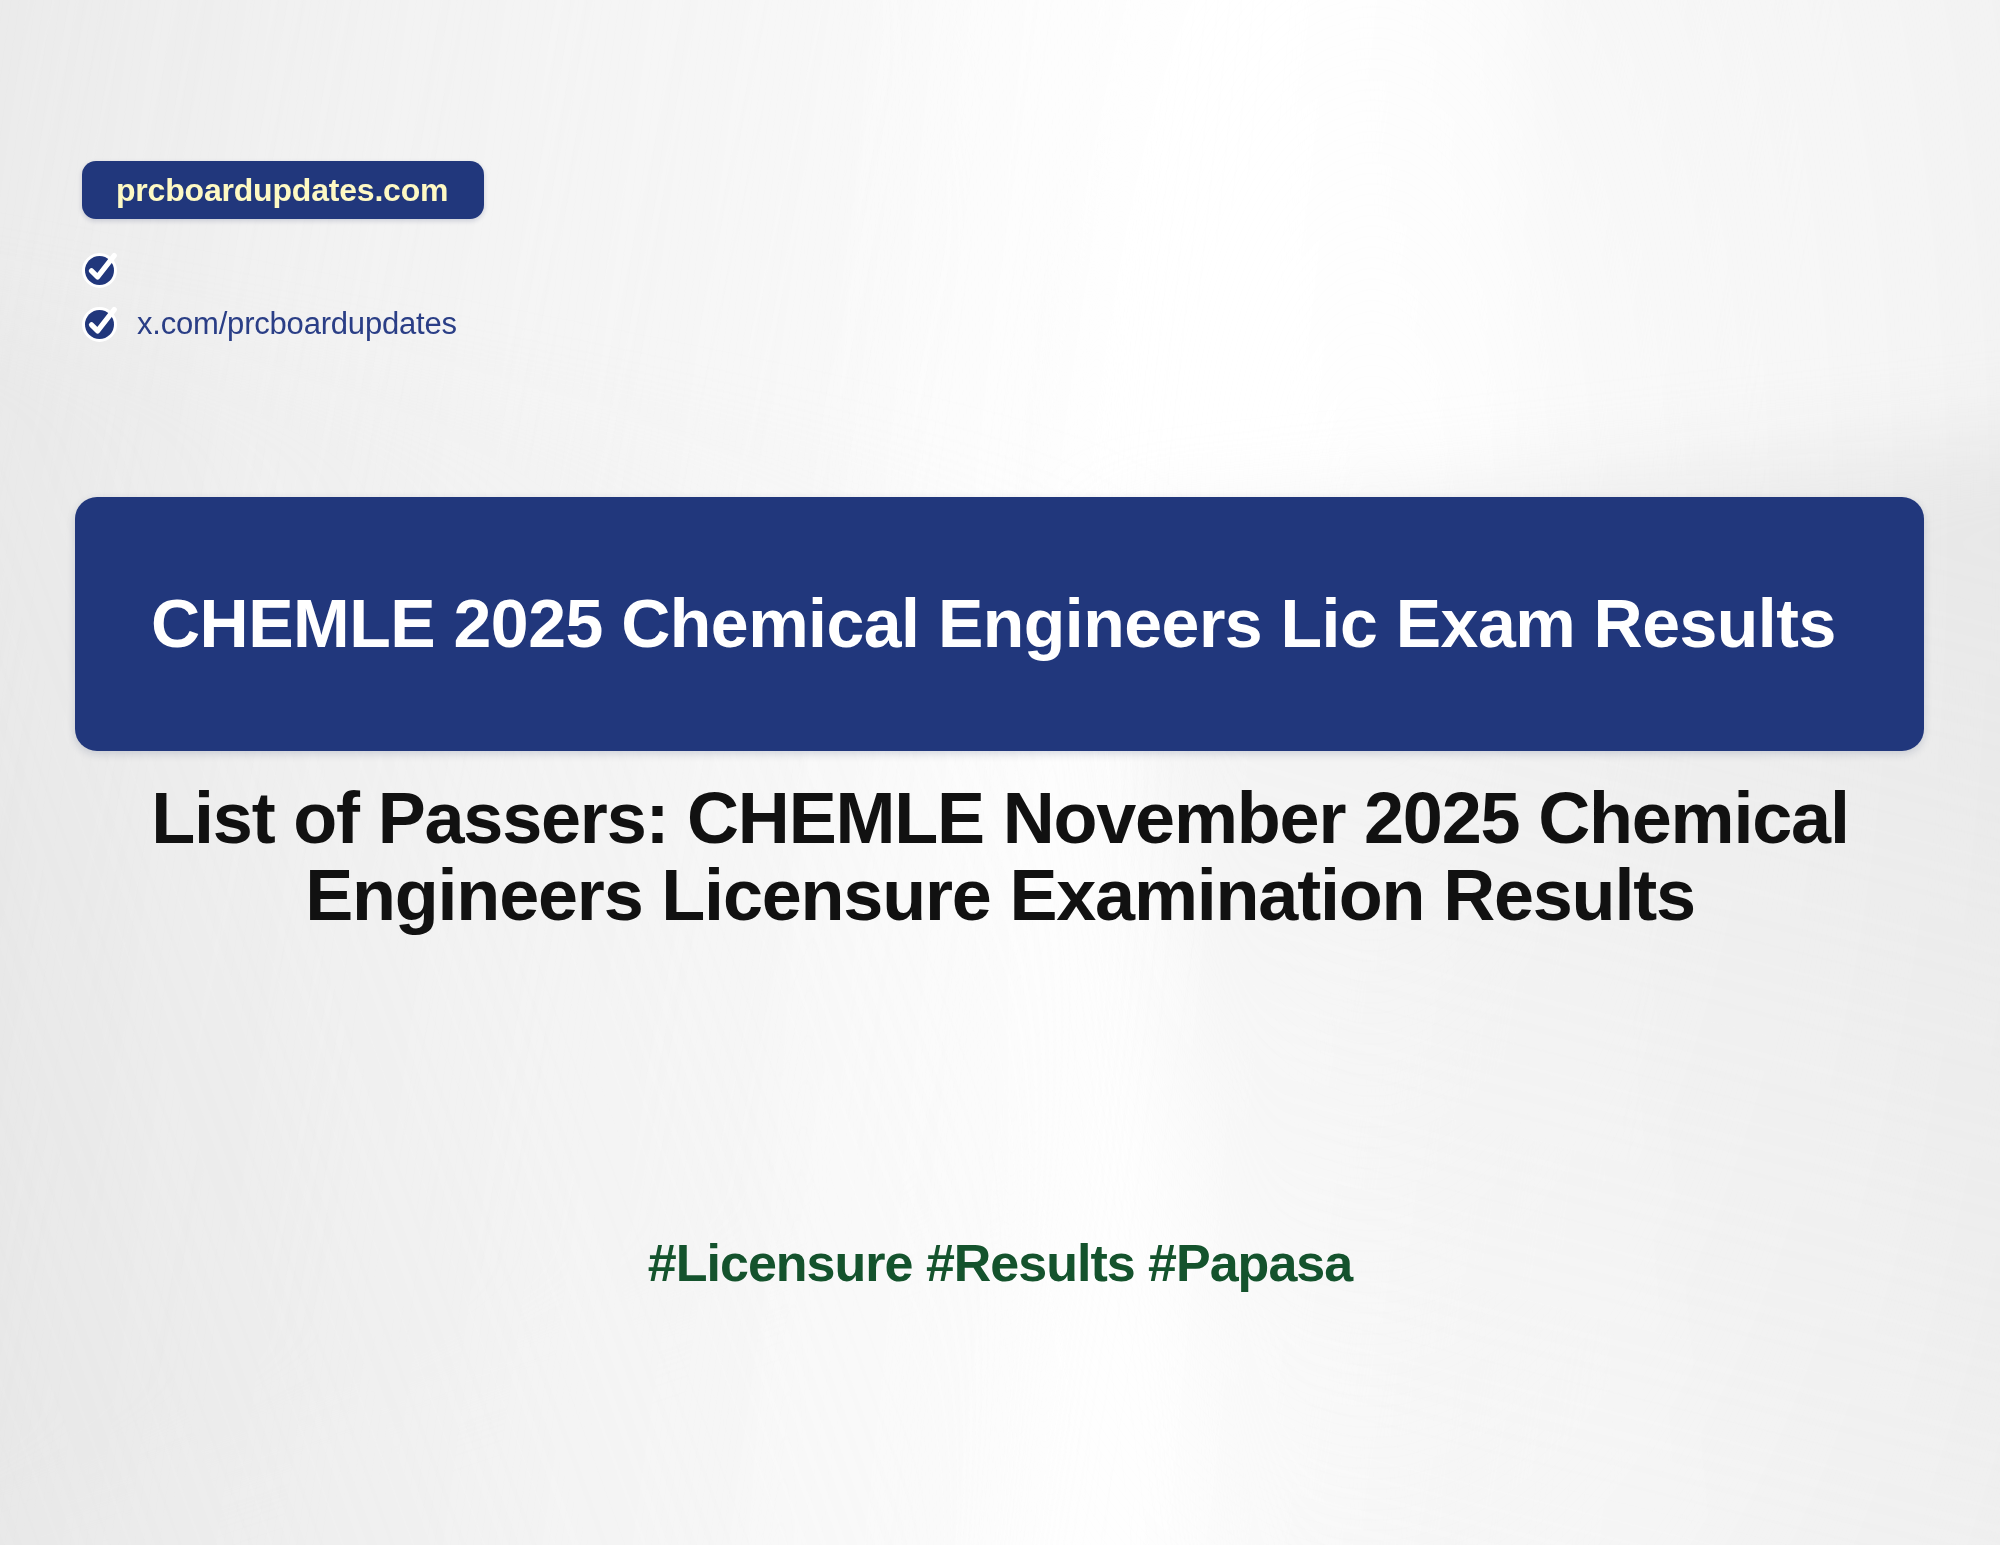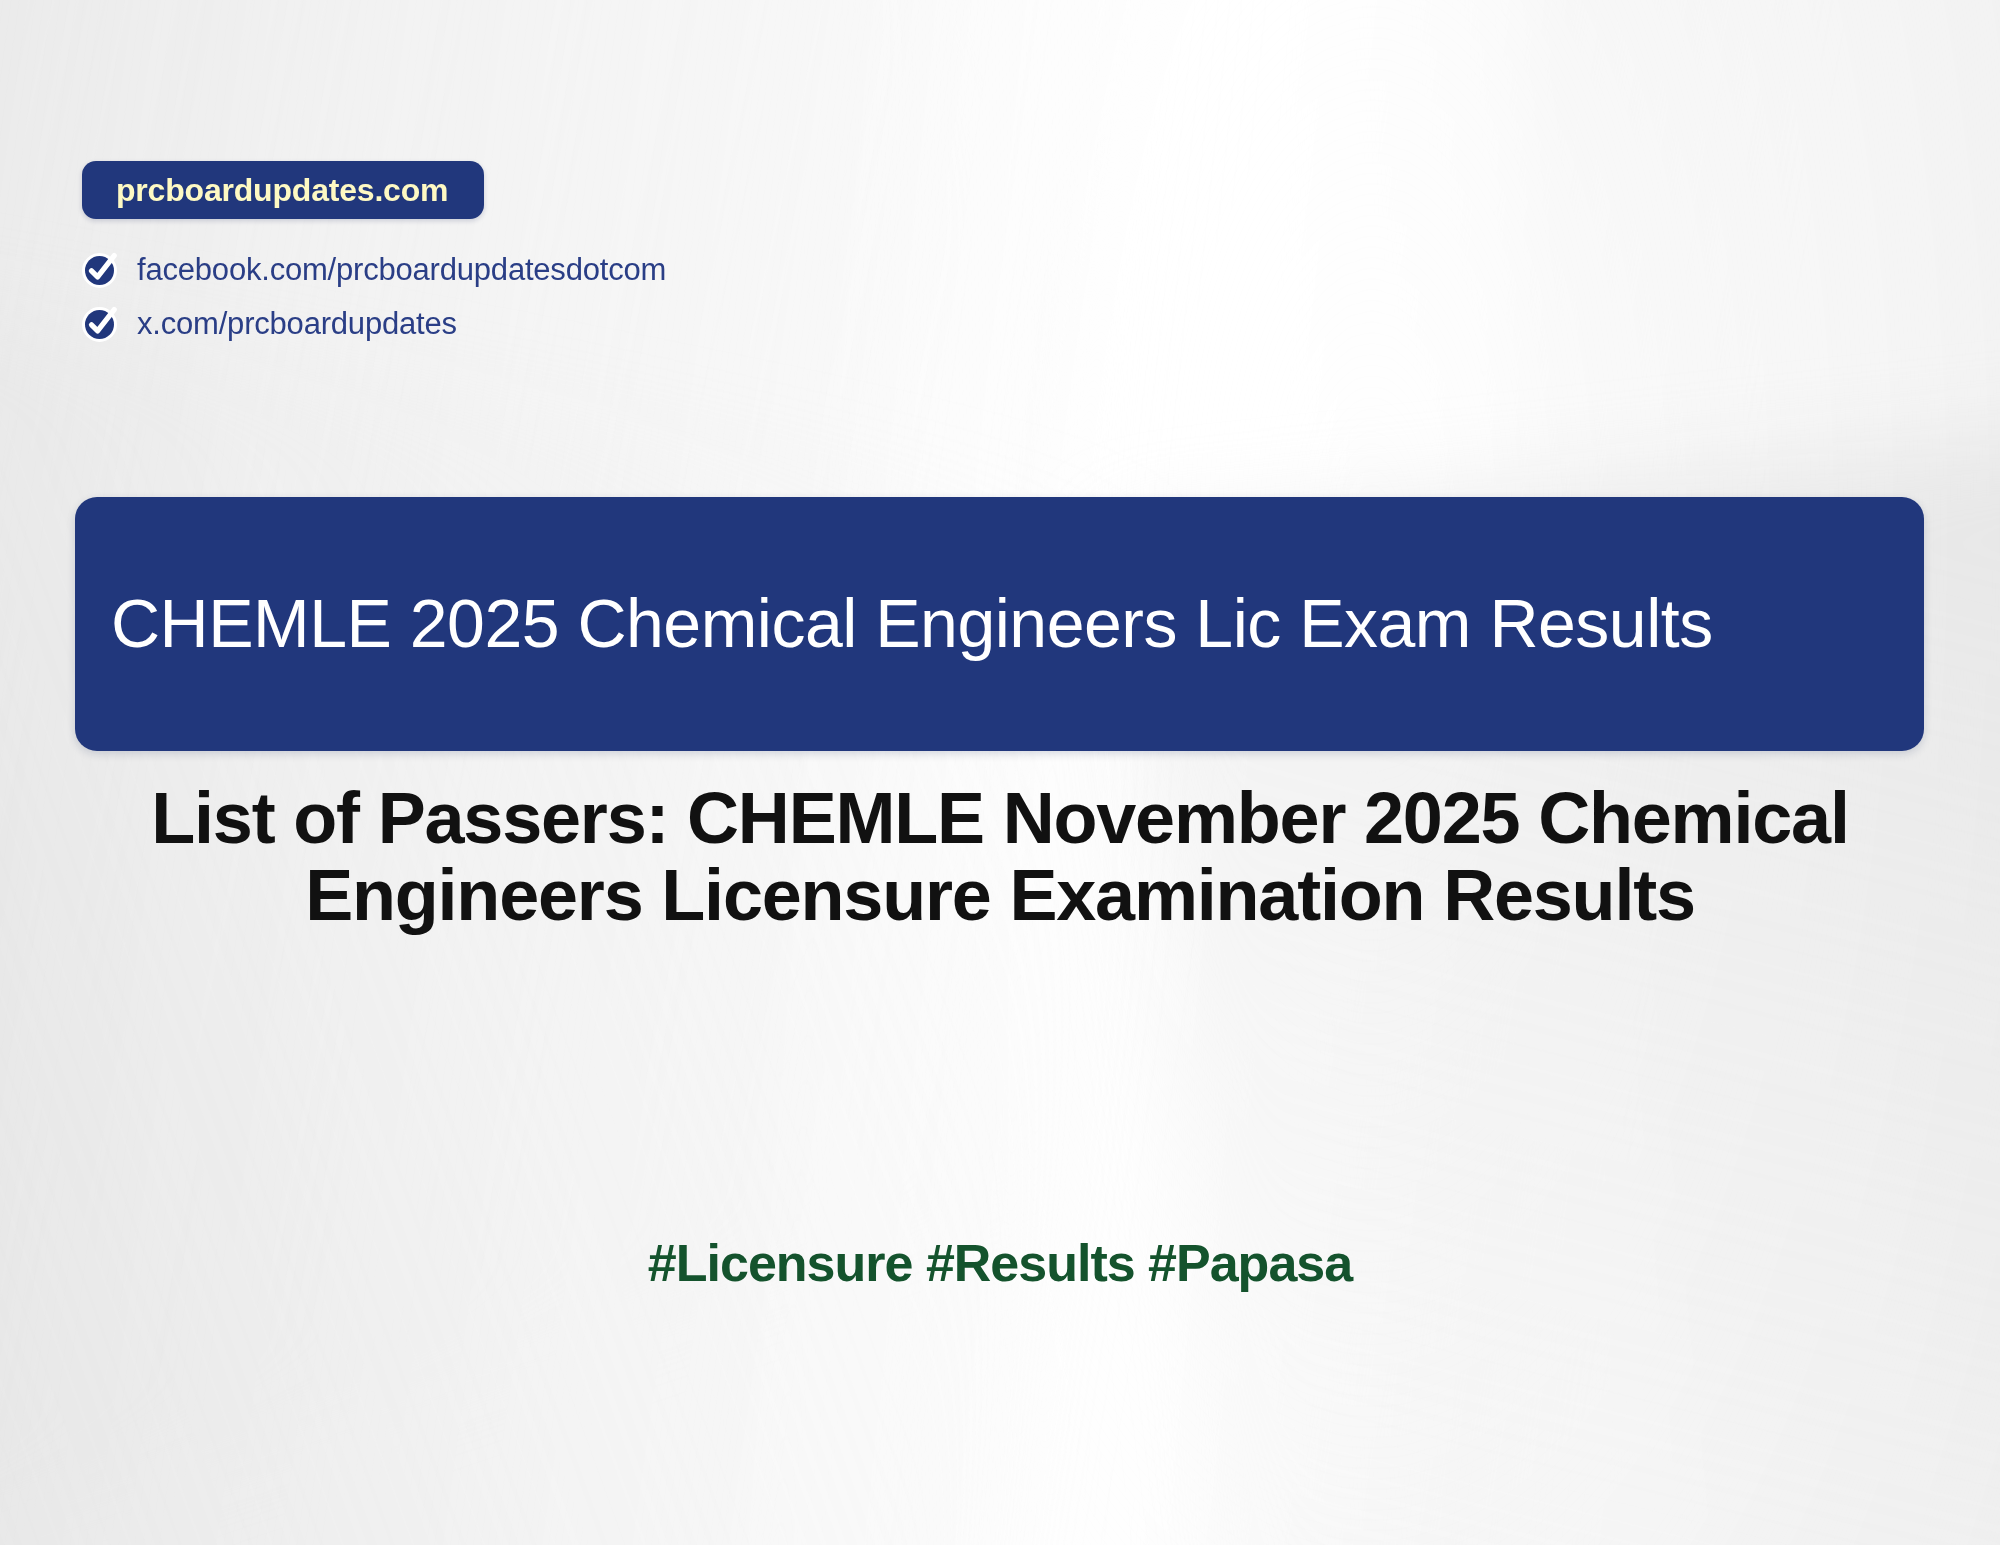--- a/index.html
+++ b/index.html
@@ -174,24 +174,24 @@
     height:254px;
     background:#21377C;
     border-radius:22px;
     display:flex;
     align-items:center;
     box-shadow:0 3px 8px rgba(20,35,90,0.16);
   }
   .banner-text{
     color:#ffffff;
     font-size:68px;
-    font-weight:400;
+    font-weight:700;
     letter-spacing:-0.5px;
     line-height:1.05;
-    padding:0 36px;
+    padding:0 76px;
     width:100%;
     text-align:left;
     white-space:nowrap;
   }
 
   
   .headline{
     position:absolute;
     left:100px;
     top:780px;
@@ -238,21 +238,20 @@
   </div>
 
   <div class="social-list">
 
     <div class="social-row">
       <svg class="verify-badge" viewBox="0 0 44 44">
         <circle cx="20.5" cy="23.5" r="15.5" fill="none" stroke="#ffffff" stroke-width="4"></circle>
         <circle cx="20.5" cy="23.5" r="14.5" fill="#21377C"></circle>
         <path d="M12.5 23.8 L18.6 29.9 L35.2 8.6" fill="none" stroke="#ffffff" stroke-width="5.2" stroke-linecap="round" stroke-linejoin="round"></path>
       </svg>
-      <span class="social-text">facebook.com/prcboardupdatesdotcom</span>
     </div>
 
     <div class="social-row">
       <svg class="verify-badge" viewBox="0 0 44 44">
         <circle cx="20.5" cy="23.5" r="15.5" fill="none" stroke="#ffffff" stroke-width="4"></circle>
         <circle cx="20.5" cy="23.5" r="14.5" fill="#21377C"></circle>
         <path d="M12.5 23.8 L18.6 29.9 L35.2 8.6" fill="none" stroke="#ffffff" stroke-width="5.2" stroke-linecap="round" stroke-linejoin="round"></path>
       </svg>
       <span class="social-text">x.com/prcboardupdates</span>
     </div>

